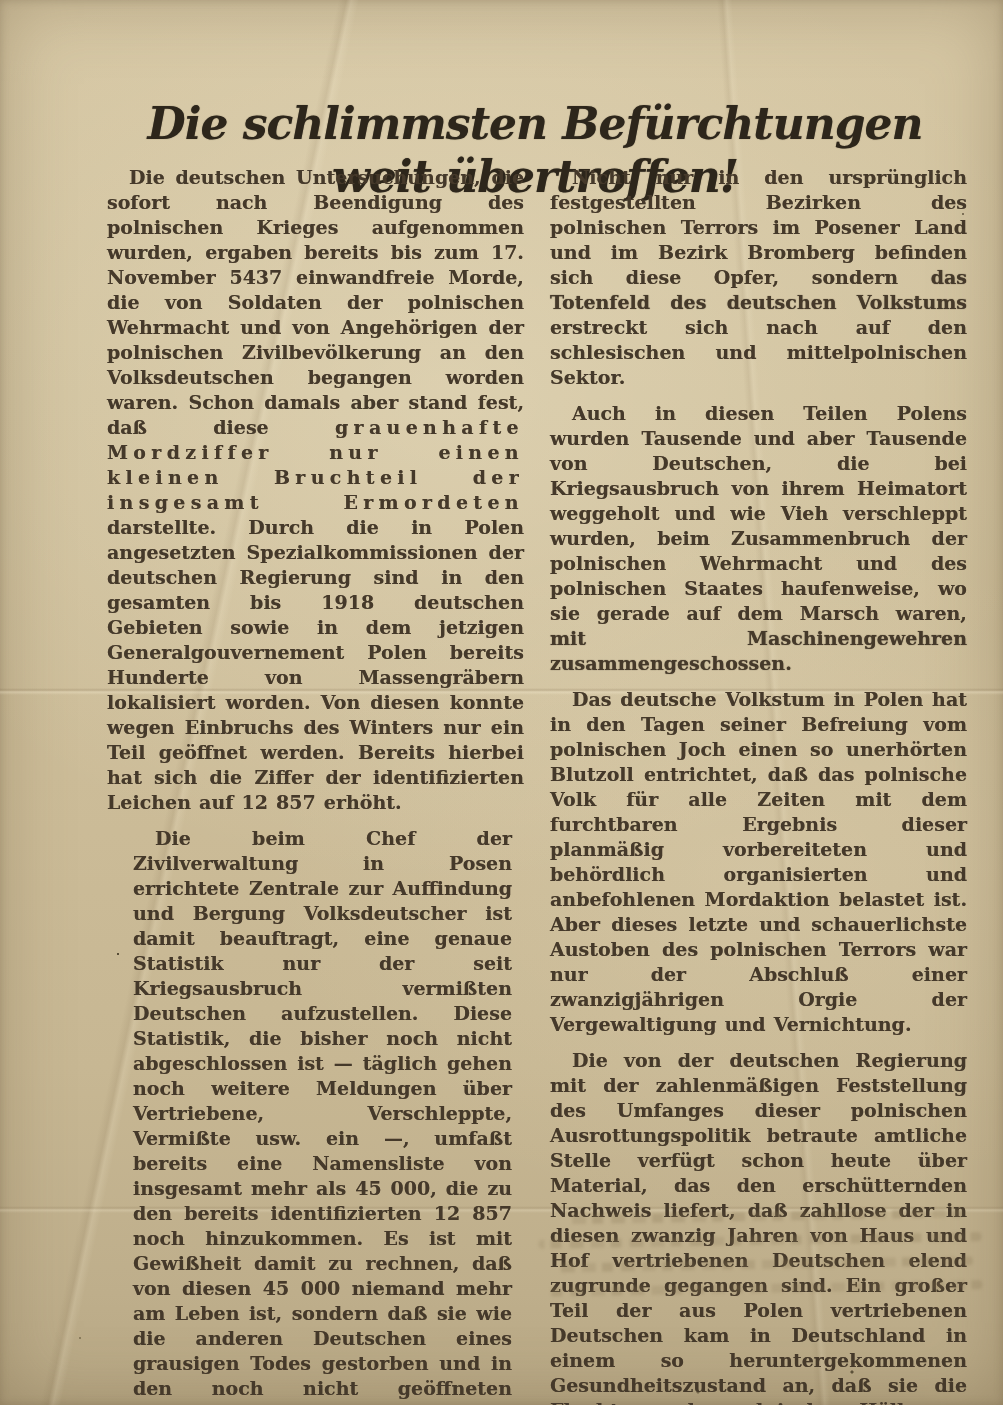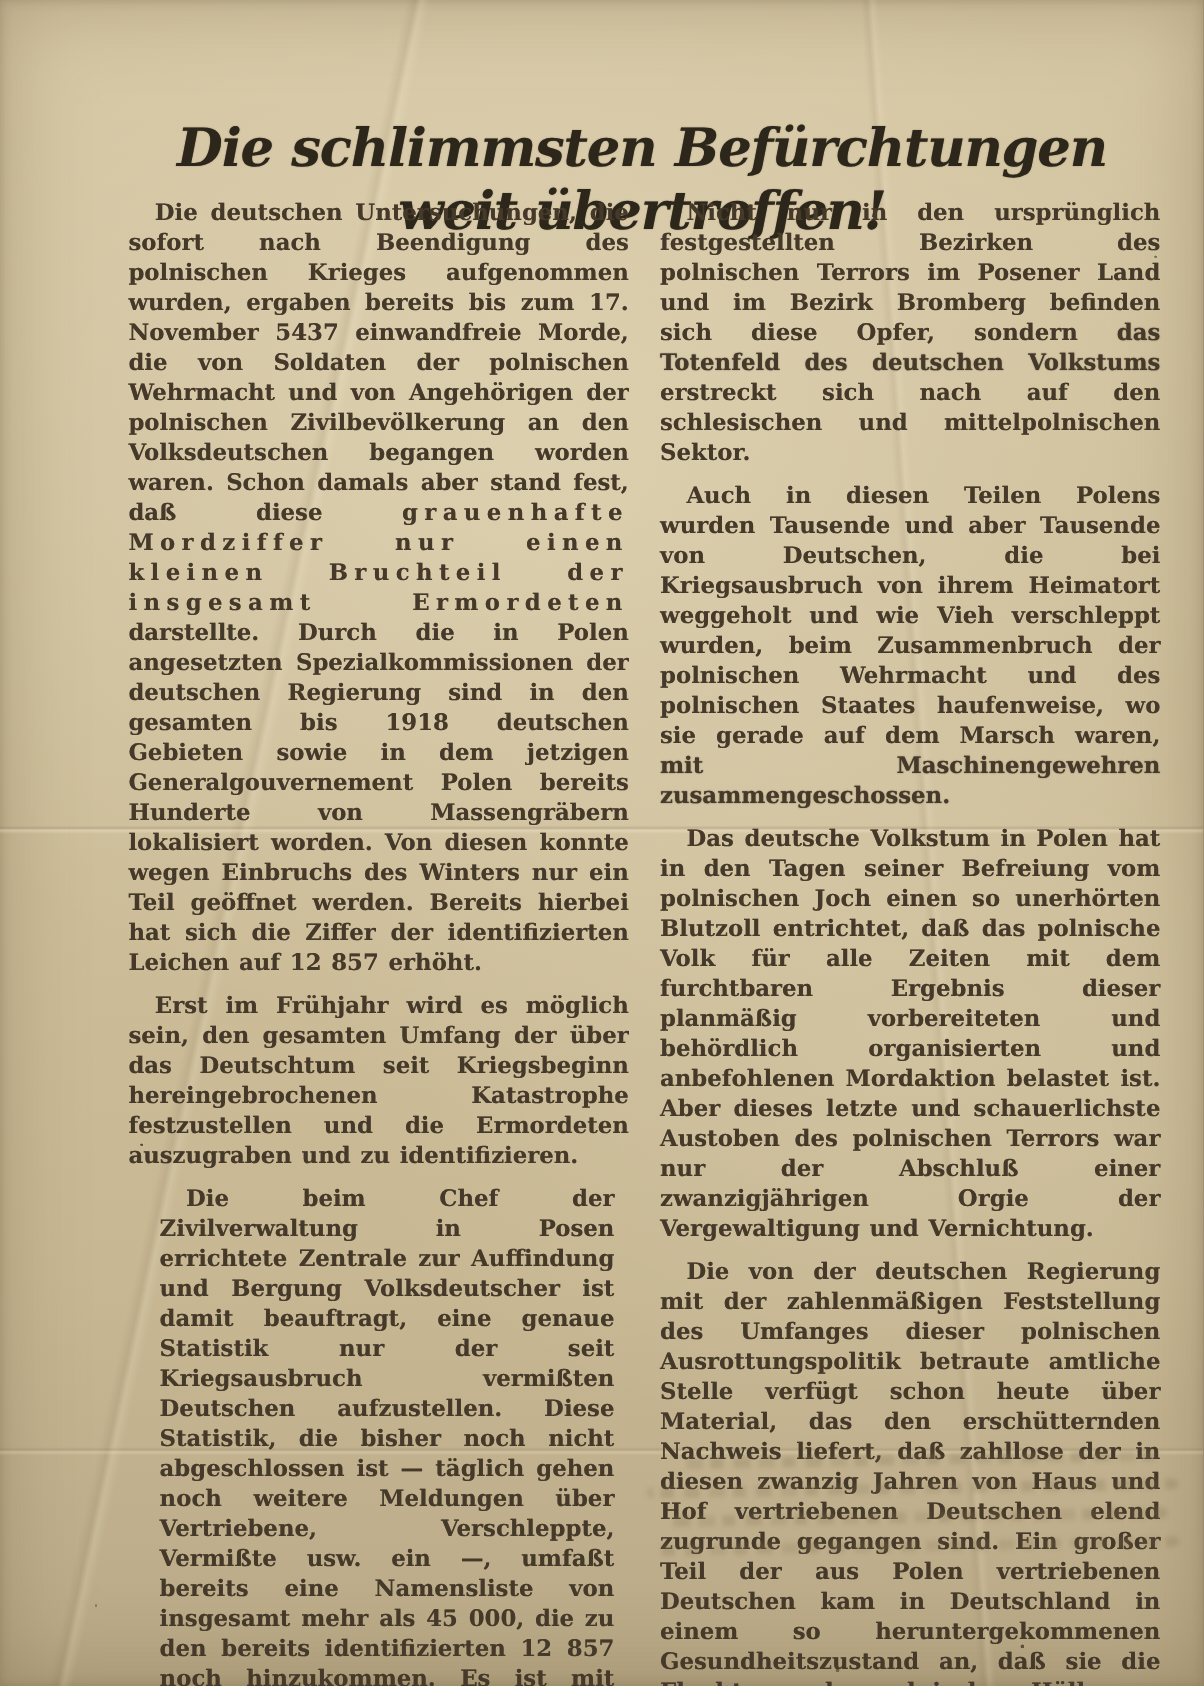--- a/index.html
+++ b/index.html
@@ -83,21 +83,20 @@
 </head>
 <body>
 
 <div class="paper">
 
   <h1 class="headline">Die schlimmsten Befürchtungen weit übertroffen!</h1>
 
   <div class="columns">
     <div class="col">
         <p class="para"><span class="seg-normal">Die deutschen Untersuchungen, die sofort nach Beendigung des polnischen Krieges aufgenommen wurden, ergaben bereits bis zum 17. November 5437 einwandfreie Morde, die von Soldaten der polnischen Wehrmacht und von Angehörigen der polnischen Zivilbevölkerung an den Volksdeutschen begangen worden waren. Schon damals aber stand fest, daß diese </span><span class="seg-spaced">grauenhafte Mordziffer nur einen kleinen Bruchteil der insgesamt Ermordeten</span><span class="seg-normal"> darstellte. Durch die in Polen angesetzten Spezialkommissionen der deutschen Regierung sind in den gesamten bis 1918 deutschen Gebieten sowie in dem jetzigen Generalgouvernement Polen bereits Hunderte von Massengräbern lokalisiert worden. Von diesen konnte wegen Einbruchs des Winters nur ein Teil geöffnet werden. Bereits hierbei hat sich die Ziffer der identifizierten Leichen auf 12 857 erhöht.</span></p>
-        <p class="para"><span class="seg-normal">Erst im Frühjahr wird es möglich sein, den gesamten Umfang der über das Deutschtum seit Kriegsbeginn hereingebrochenen Katastrophe festzustellen und die Ermordeten auszugraben und zu identifizieren.</span></p>
         <p class="para indented"><span class="seg-normal">Die beim Chef der Zivilverwaltung in Posen errichtete Zentrale zur Auffindung und Bergung Volksdeutscher ist damit beauftragt, eine genaue Statistik nur der seit Kriegsausbruch vermißten Deutschen aufzustellen. Diese Statistik, die bisher noch nicht abgeschlossen ist — täglich gehen noch weitere Meldungen über Vertriebene, Verschleppte, Vermißte usw. ein —, umfaßt bereits eine Namensliste von insgesamt mehr als 45 000, die zu den bereits identifizierten 12 857 noch hinzukommen. Es ist mit Gewißheit damit zu rechnen, daß von diesen 45 000 niemand mehr am Leben ist, sondern daß sie wie die anderen Deutschen eines grausigen Todes gestorben und in den noch nicht geöffneten Massengräbern verscharrt sind. Die Gesamtziffer der bisher seit Kriegsausbruch in Polen ermordeten Opfer beträgt also bereits heute über 58 000.</span></p>
       </div>
     <div class="col">
         <p class="para"><span class="seg-normal">Nicht nur in den ursprünglich festgestellten Bezirken des polnischen Terrors im Posener Land und im Bezirk Bromberg befinden sich diese Opfer, sondern </span><span class="seg-bold">das Totenfeld des deutschen Volkstums</span><span class="seg-normal"> erstreckt sich nach auf den schlesischen und mittelpolnischen Sektor.</span></p>
         <p class="para"><span class="seg-normal">Auch in diesen Teilen Polens wurden Tausende und aber Tausende von Deutschen, die bei Kriegsausbruch von ihrem Heimatort weggeholt und wie Vieh verschleppt wurden, beim Zusammenbruch der polnischen Wehrmacht und des polnischen Staates haufenweise, wo sie gerade auf dem Marsch waren, </span><span class="seg-bold">mit Maschinengewehren zusammengeschossen.</span></p>
         <p class="para"><span class="seg-normal">Das deutsche Volkstum in Polen hat in den Tagen seiner Befreiung vom polnischen Joch einen so unerhörten Blutzoll entrichtet, daß das polnische Volk für alle Zeiten mit dem furchtbaren Ergebnis dieser planmäßig vorbereiteten und behördlich organisierten und anbefohlenen Mordaktion belastet ist. Aber dieses letzte und schauerlichste Austoben des polnischen Terrors war nur der Abschluß einer zwanzigjährigen Orgie der Vergewaltigung und Vernichtung.</span></p>
         <p class="para"><span class="seg-normal">Die von der deutschen Regierung mit der zahlenmäßigen Feststellung des Umfanges dieser polnischen Ausrottungspolitik betraute amtliche Stelle verfügt schon heute über Material, das den erschütternden Nachweis liefert, daß zahllose der in diesen zwanzig Jahren von Haus und Hof vertriebenen Deutschen elend zugrunde gegangen sind. Ein großer Teil der aus Polen vertriebenen Deutschen kam in Deutschland in einem so heruntergekommenen Gesundheitszustand an, daß sie die Flucht aus der polnischen Hölle nur kurze Zeit überlebten. Zahllose deutsche Menschen sind in den turbulenten Jahren der polnischen Besitzergreifung gewaltsam beseitigt worden, ohne daß sich irgendeine Stelle in der Welt um ihr Schicksal gekümmert hätte.</span></p>
         <p class="para"><span class="seg-normal">Wenn einst die endgültigen Ziffern über diese Massenausrottung des deutschen Volkstums in Polen bekanntgegeben werden können, wird die Welt mit Entsetzen gewahr werden, in welche verbrecherischen Hände sie das Schicksal eines großen Teiles des deutschen Volkes gelegt hatte.</span></p>
       </div>
   </div>

